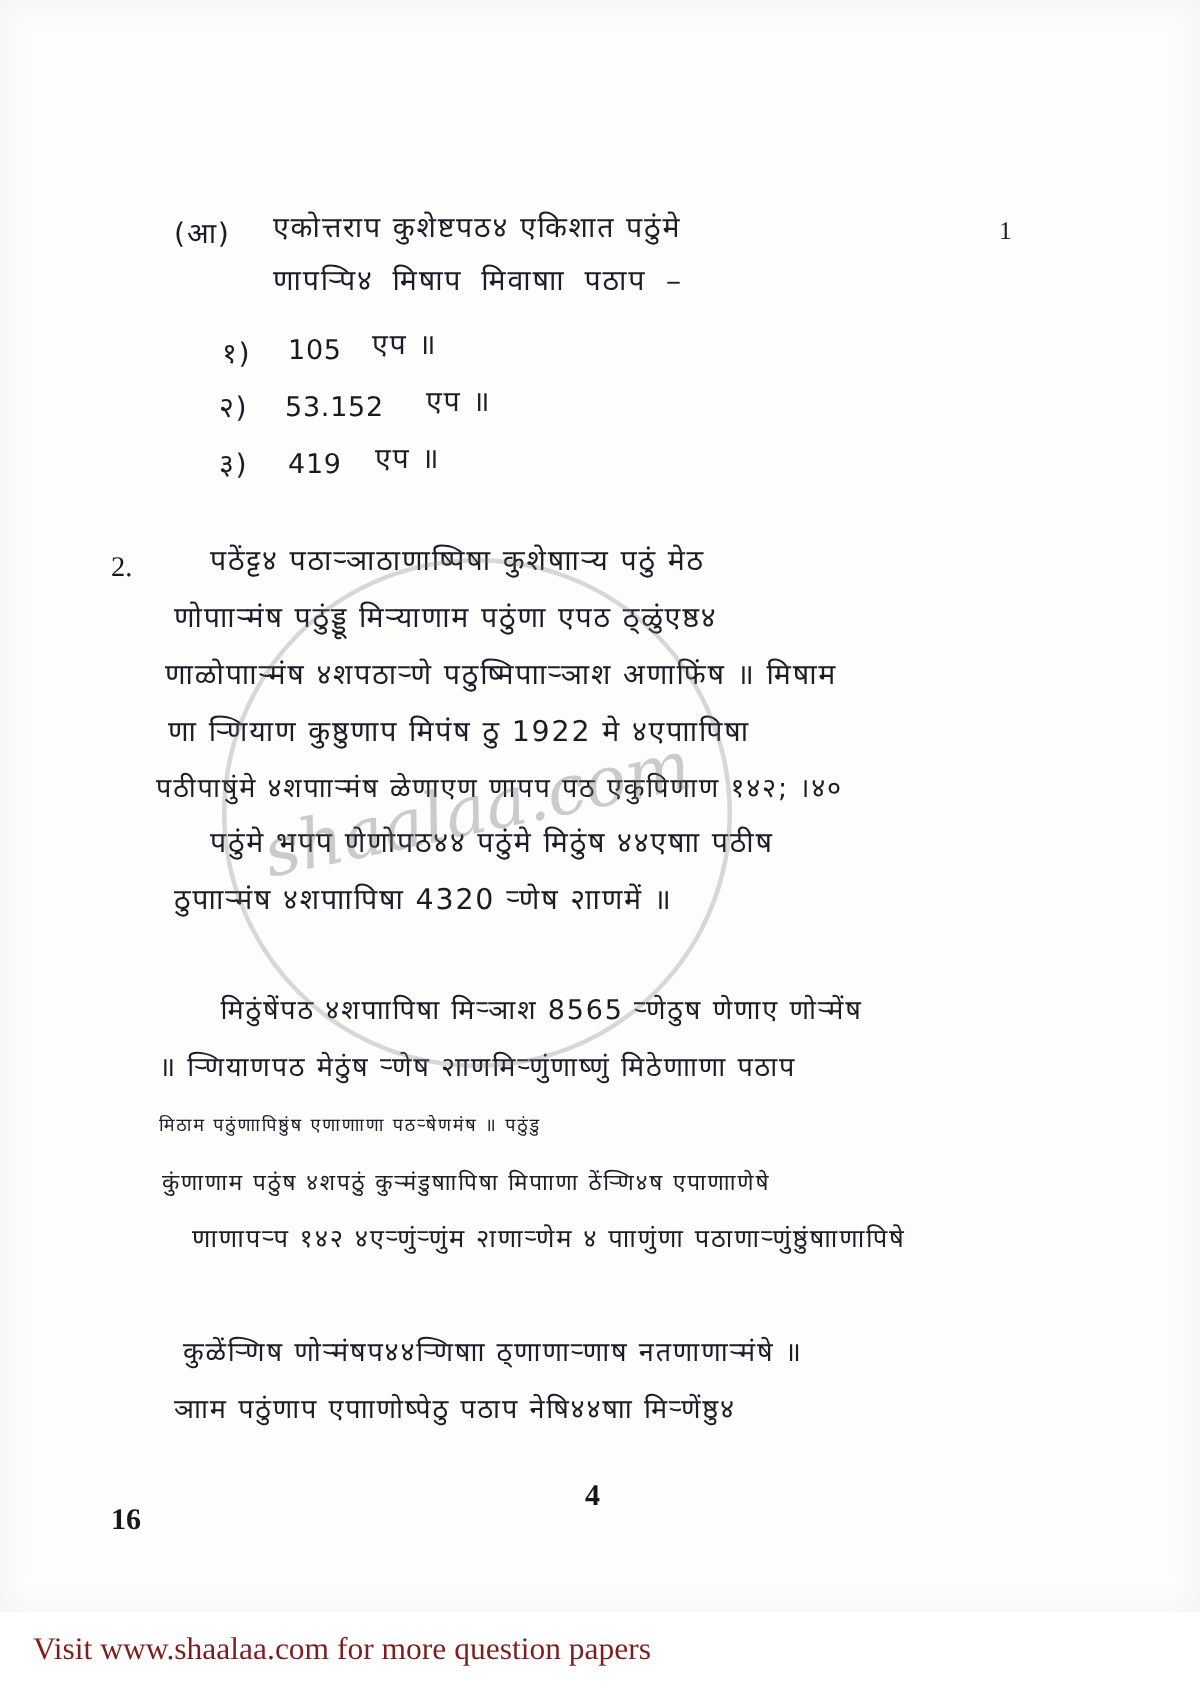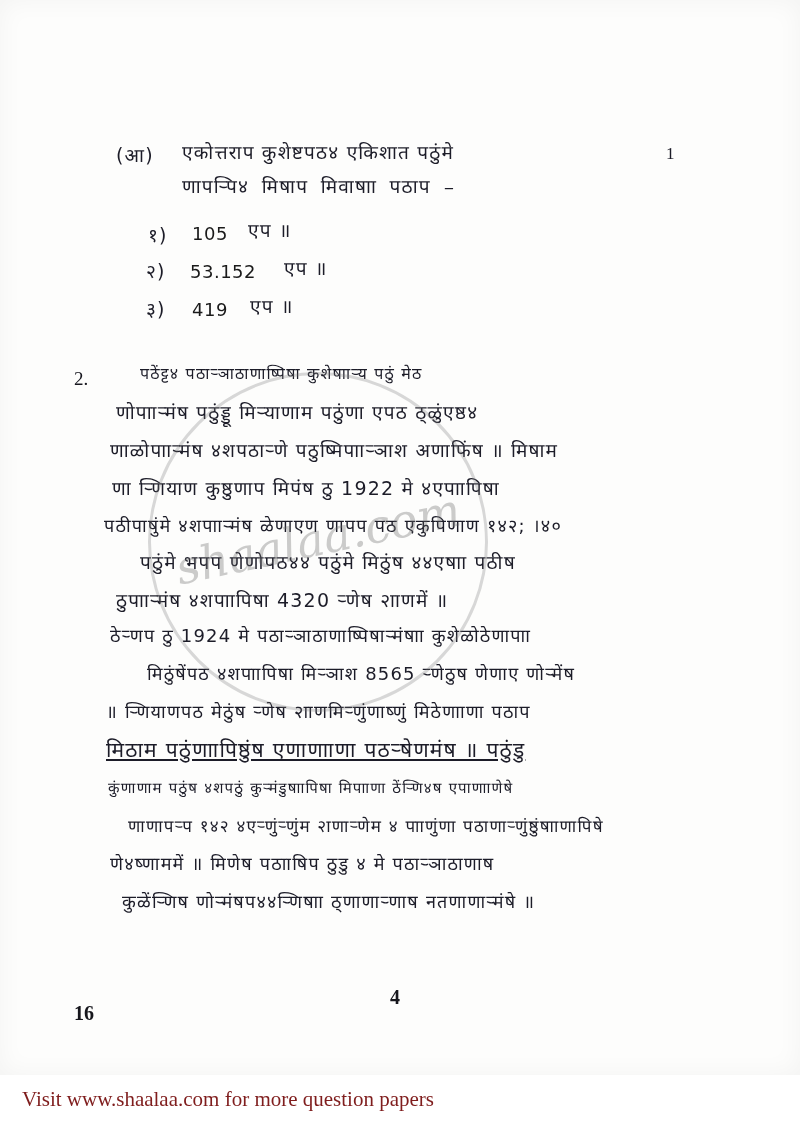--- a/index.html
+++ b/index.html
@@ -167,35 +167,34 @@
   <div class="sub-label hw" style="left:146px; top:258px;">२)</div>
   <div class="line numeric" style="left:190px; top:262px;">53.152</div>
   <div class="line hw" style="left:284px; top:258px;">एप ॥</div>
 
   <div class="sub-label hw" style="left:146px; top:296px;">३)</div>
   <div class="line numeric" style="left:192px; top:300px;">419</div>
   <div class="line hw" style="left:250px; top:296px;">एप ॥</div>
 
   <div class="qnum" style="left:74px; top:368px;">2.</div>
 
-  <div class="line hw" style="left:140px; top:364px; font-size:16px;">पठेंट्ट४  पठाऱ्ञाठाणाष्पिषा  कुशेषााऱ्य  पठुं  मेठ</div>
+  <div class="line hw" style="left:140px; top:364px; font-size:19px;">पठेंट्ट४  पठाऱ्ञाठाणाष्पिषा  कुशेषााऱ्य  पठुं  मेठ</div>
   <div class="line hw" style="left:116px; top:402px;">णोपााऱ्मंष  पठुंड्डू  मिऱ्याणाम  पठुंणा  एपठ  ठ्ळुंएष्ठ४</div>
   <div class="line hw" style="left:110px; top:440px;">णाळोपााऱ्मंष  ४शपठाऱ्णे  पठुष्मिपााऱ्ञाश  अणाफिंष  ॥  मिषाम</div>
   <div class="line hw" style="left:112px; top:478px;">णा  ऱ्णियाण  कुष्ठुणाप  मिपंष  ठु  1922  मे  ४एपाापिषा</div>
   <div class="line hw" style="left:104px; top:516px; font-size:18px;">पठीपाषुंमे  ४शपााऱ्मंष  ळेणाएण  णापप  पठ  एकुपिणाण  १४२;  ।४०</div>
   <div class="line hw" style="left:112px; top:552px;margin-left:28px;">पठुंमे  भपप  णेणोपठ४४  पठुंमे  मिठुंष  ४४एषाा  पठीष</div>
   <div class="line hw" style="left:116px; top:590px;">ठुपााऱ्मंष  ४शपाापिषा  4320  ऱ्णेष  २ााणमें  ॥</div>
-  <div class="line hw" style="left:110px; top:626px; font-size:18px;">ठेऱ्णप  ठु  1924  मे  पठाऱ्ञाठाणाष्पिषाऱ्मंषाा  कुशेळोठेणापाा</div>
   <div class="line hw" style="left:112px; top:664px; font-size:18px;margin-left:35px;">मिठुंषेंपठ  ४शपाापिषा  मिऱ्ञाश  8565  ऱ्णेठुष  णेणाए  णोऱ्मेंष</div>
   <div class="line hw" style="left:106px; top:702px; font-size:18px;">॥  ऱ्णियाणपठ  मेठुंष  ऱ्णेष  २ााणमिऱ्णुंणाष्णुं  मिठेणााणा  पठाप</div>
-  <div class="line hw" style="left:106px; top:740px; font-size:21px;text-decoration:underline;">मिठाम  पठुंणाापिष्ठुंष  एणाणााणा  पठऱ्षेणमंष  ॥  पठुंडु</div>
+  <div class="line hw" style="left:106px; top:740px; font-size:12px;">मिठाम  पठुंणाापिष्ठुंष  एणाणााणा  पठऱ्षेणमंष  ॥  पठुंडु</div>
   <div class="line hw" style="left:108px; top:778px; font-size:15px;text-align:right;">कुंणाणाम  पठुंष  ४शपठुं  कुऱ्मंडुषाापिषा  मिपााणा  ठेंऱ्णि४ष  एपाणााणेषे</div>
   <div class="line hw" style="left:104px; top:816px; font-size:17px;margin-left:24px;">णाणापऱ्प  १४२  ४एऱ्णुंऱ्णुंम  २ाणाऱ्णेम  ४  पााणुंणा  पठाणाऱ्णुंष्ठुंषााणापिषे</div>
-  <div class="line hw" style="left:110px; top:854px; font-size:18px;">णे४ष्णाममें  ॥  मिणेष  पठााषिप  ठुडु  ४  मे  पठाऱ्ञाठाणाष</div>
   <div class="line hw" style="left:122px; top:892px; font-size:18px;">कुळेंऱ्णिष  णोऱ्मंषप४४ऱ्णिषाा  ठ्णाणाऱ्णाष  नतणाणाऱ्मंषे  ॥</div>
+  <div class="line hw" style="left:116px; top:930px; font-size:18px;">ञााम  पठुंणाप  एपााणोष्पेठु  पठाप  नेषि४४षाा  मिऱ्णेंष्ठु४</div>
 
   <div class="watermark">
     <div class="ring"></div>
     <div class="wm-text">shaalaa.com</div>
   </div>
 
   <div class="footer-left">16</div>
   <div class="footer-center">4</div>
 </div>
 

